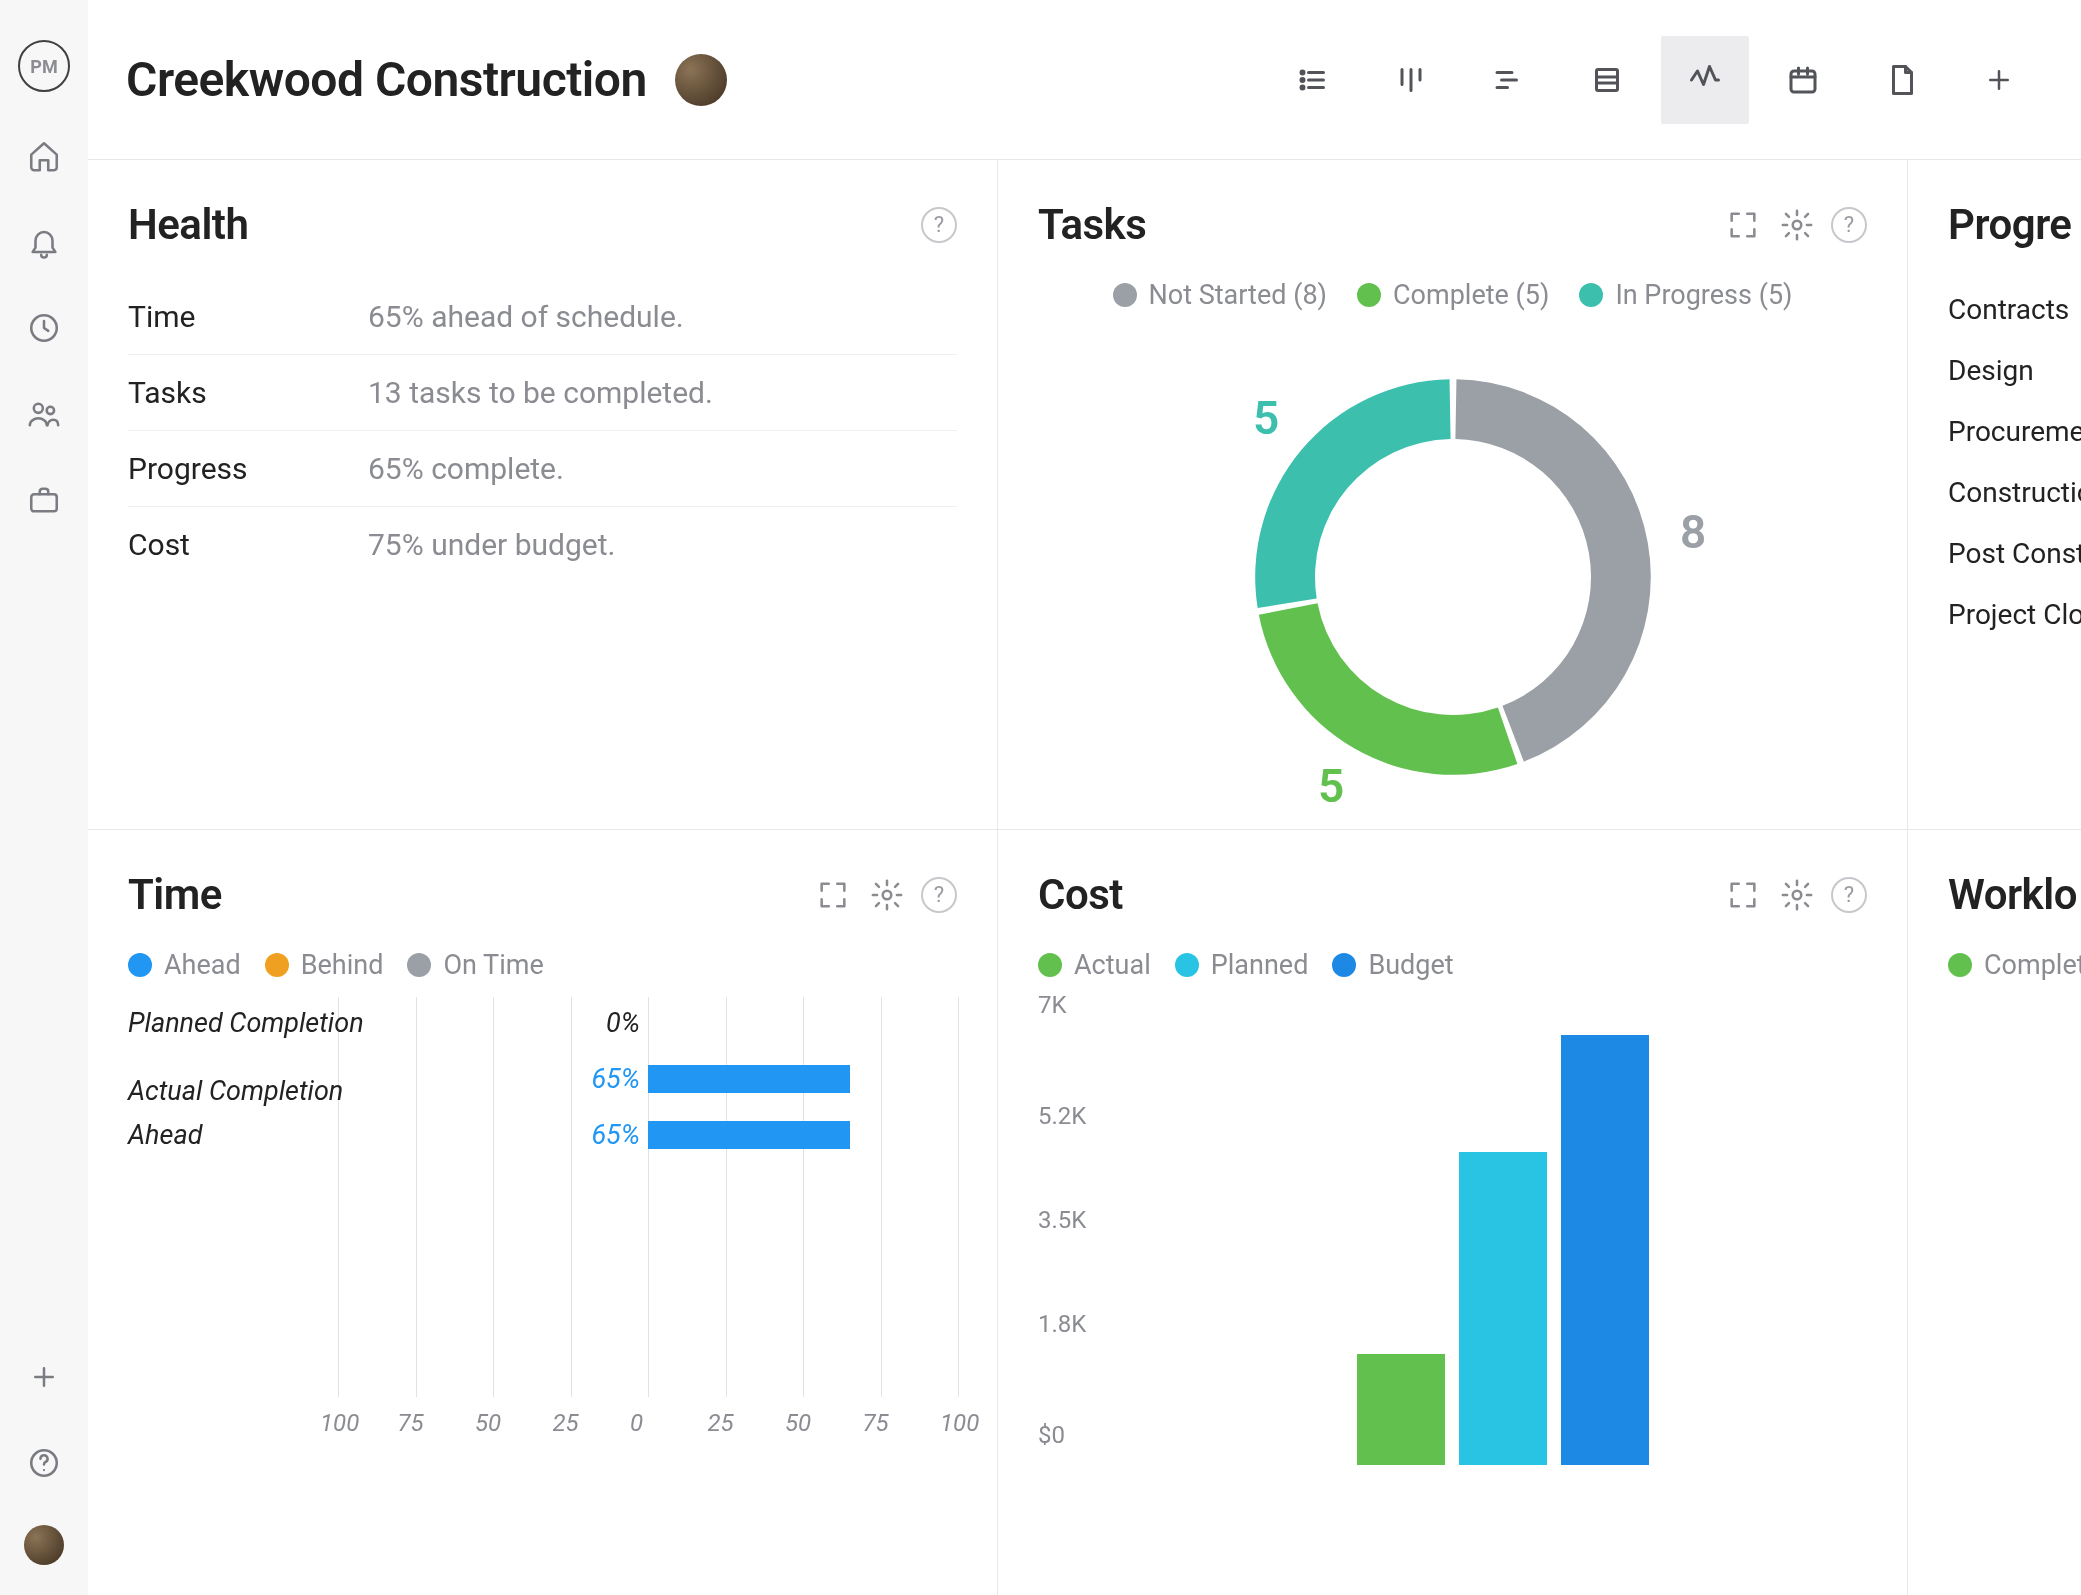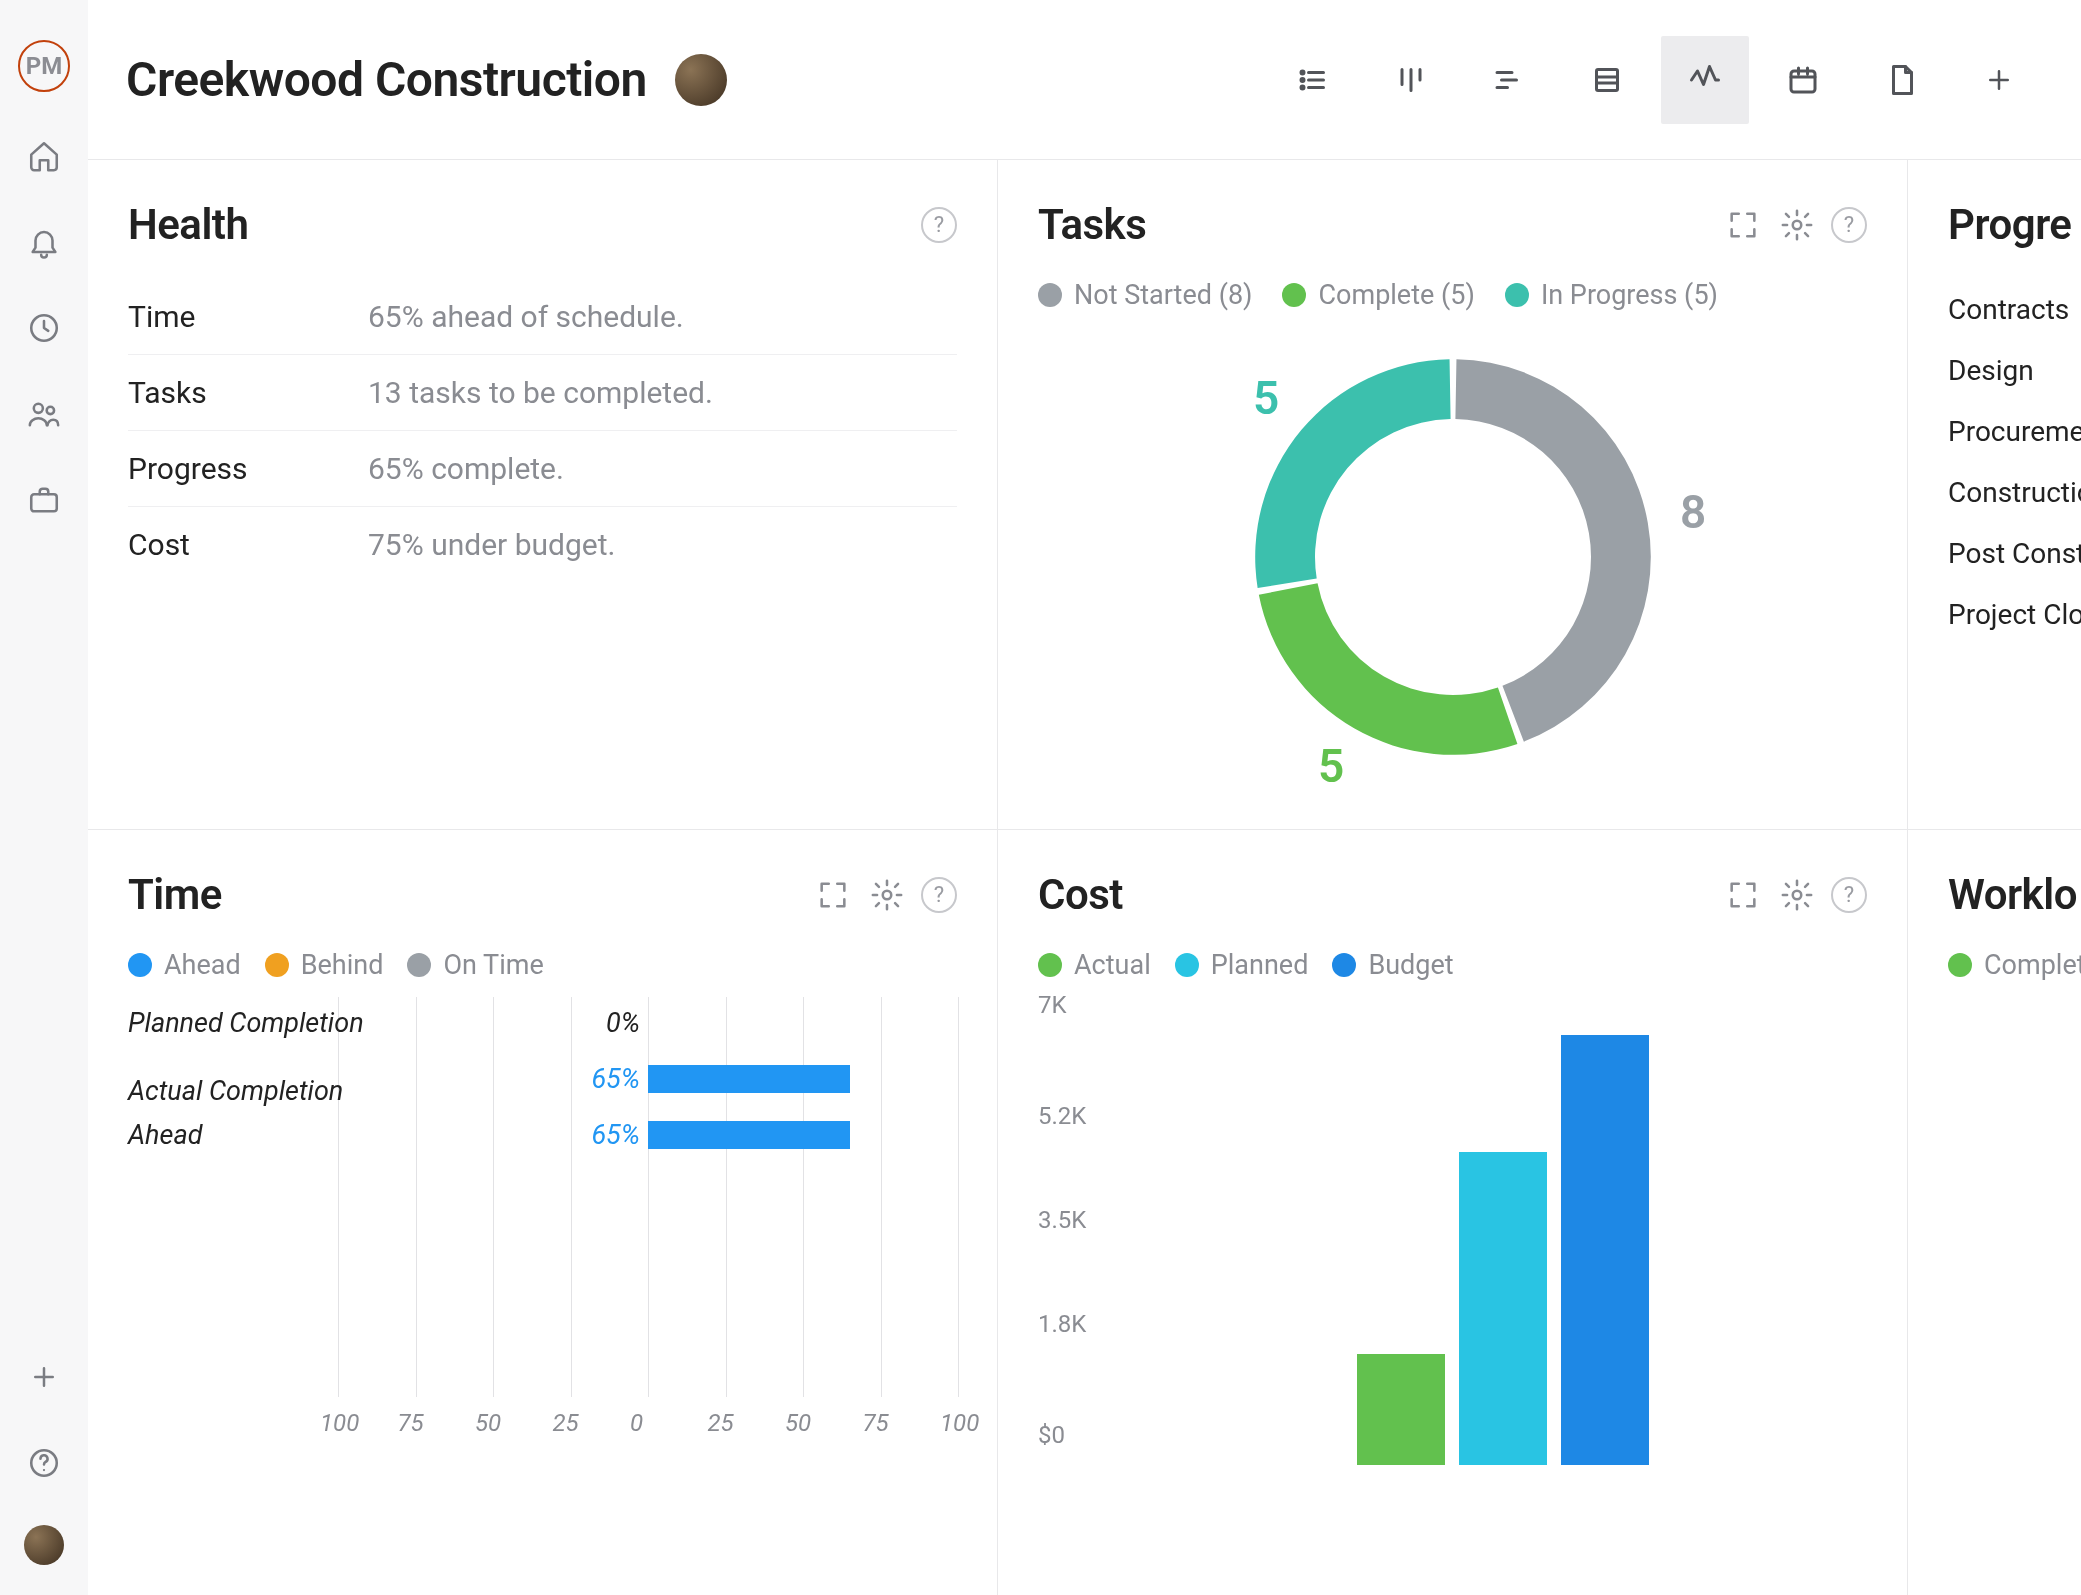--- a/index.html
+++ b/index.html
@@ -1,20 +1,20 @@
 <!DOCTYPE html>
 <html><head>
 <meta charset="utf-8">
 <style>
   * { box-sizing: border-box; margin: 0; padding: 0; }
   html, body { width: 2081px; height: 1595px; font-family: -apple-system, BlinkMacSystemFont, "Segoe UI", Roboto, Helvetica, Arial, sans-serif; color: #222; background: #fff; }
   body { display: flex; }
   
   .sidebar { width: 88px; min-width: 88px; background: #f7f7f8; display: flex; flex-direction: column; align-items: center; padding-top: 40px; gap: 0; }
-  .pm-logo { width: 52px; height: 52px; border: 2px solid #c2410c; border-radius: 50%; display:flex;align-items:center;justify-content:center; color:#8c8d93; font-weight:700; font-size:24px; margin-bottom: 40px;}
+  .pm-logo { width: 52px; height: 52px; border: 2px solid #404040; border-radius: 50%; display:flex;align-items:center;justify-content:center; color:#8c8d93; font-weight:700; font-size:18px; margin-bottom: 40px;}
   .sidebar-icon { width: 48px; height: 48px; display:flex; align-items:center;justify-content:center; margin-bottom: 38px; color:#7a7c82; cursor:pointer;}
   .sidebar-bottom { margin-top: auto; display:flex; flex-direction:column; align-items:center; padding-bottom: 30px; gap: 38px;}
   .avatar-small { width:40px; height:40px; border-radius:50%; background: radial-gradient(circle at 30% 30%, #8b7355, #3d2e1f); }
   
   .main { flex: 1; display:flex; flex-direction:column; overflow:hidden;}
   .topbar { height: 160px; display:flex; align-items:center; padding: 0 38px; border-bottom:1px solid #e8e8ea;}
   .project-title { font-size: 48px; font-weight: 600; letter-spacing:-0.5px; margin-right: 28px;}
   .avatar-top { width:52px; height:52px; border-radius:50%; background: radial-gradient(circle at 30% 30%, #8b7355, #3d2e1f); }
   .view-tabs { margin-left: auto; display:flex; gap: 10px; align-items:center; }
   .view-tab { width: 88px; height: 88px; display:flex;align-items:center;justify-content:center; color:#525459; cursor:pointer; border-radius:2px;}
@@ -25,21 +25,21 @@
   .panel-header { display:flex; margin-bottom: 30px;}
   .panel-header .panel-title { margin-bottom: 0;}
   .panel-actions { margin-left:auto; display:flex; gap:14px; align-items:center;}
   .icon-btn { width:40px; height:40px; display:inline-flex; align-items:center;justify-content:center; color:#8a8c92; cursor:pointer;}
   .help-circle { width:36px; height:36px; border:2px solid #c7c8cc; border-radius:50%; display:inline-flex; align-items:center;justify-content:center; color:#9a9ca2; font-size:22px; cursor:pointer;}
   
   .health-row { display:flex; border-bottom:1px solid #efeff1; padding: 20px 0;}
   .health-label { width: 240px; font-size: 30px; color:#222; font-weight:450;}
   .health-value { font-size:30px; color:#8a8c92;}
   
-  .legend { display:flex; gap:30px; margin-bottom: 16px; flex-wrap:wrap;}
+  .legend { display:flex; gap:30px; justify-content:center; margin-bottom: 36px; flex-wrap:wrap;}
   .legend-item { display:flex; align-items:center; gap:12px; font-size:27px; color:#8a8c92; cursor:pointer;}
   .dot { width:24px; height:24px; border-radius:50%; }
   .donut-wrap { position:relative; display:flex; align-items:center; justify-content:center;}
   .donut-wrap svg { overflow:visible;}
   
   .prog-item { font-size:28px; color:#222; padding: 14px 0; white-space:nowrap;}
   
   .legend-left { display:flex; gap:24px; margin-bottom: 24px;}
   .time-chart { position:relative; height:440px; margin-top:-8px;font-style:italic;}
   .time-grid { position:absolute; inset:0; }

